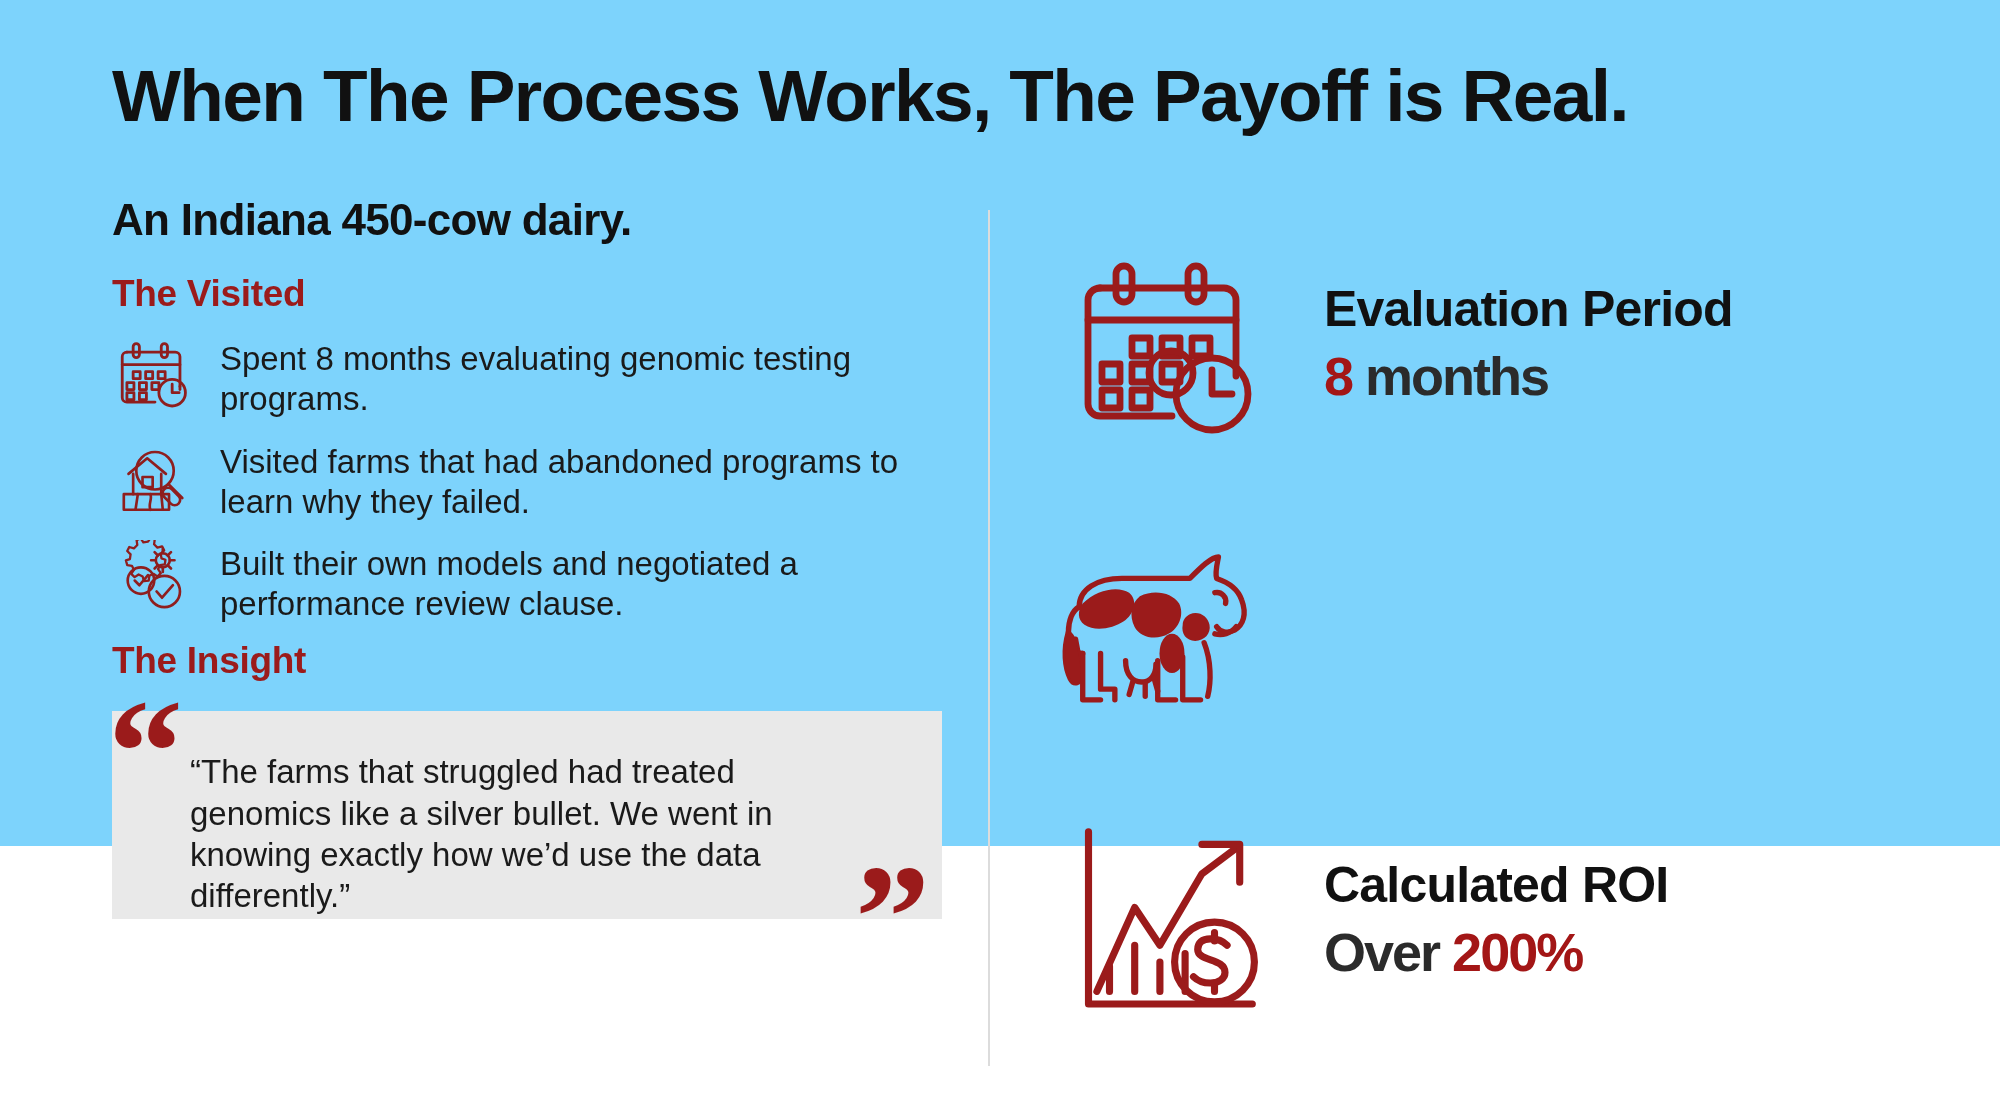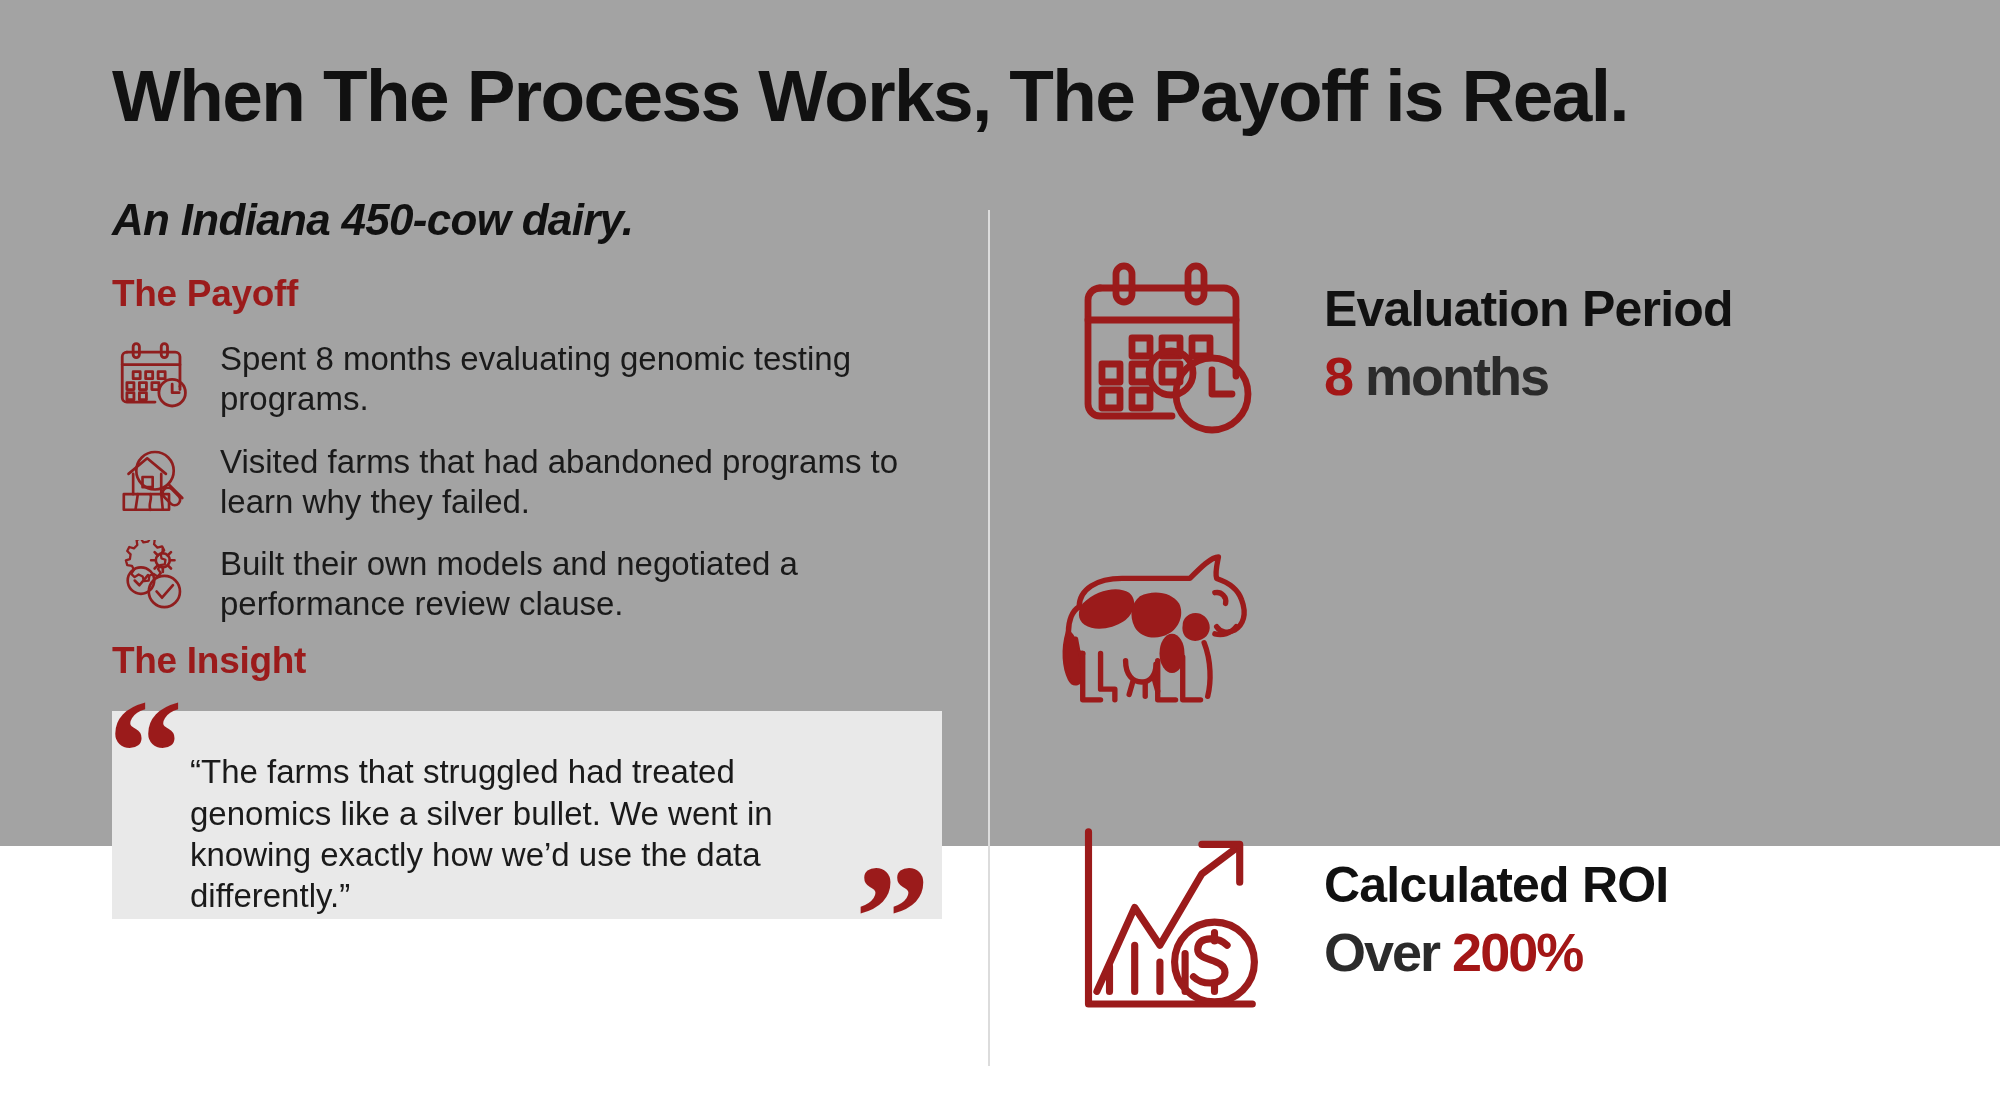--- a/index.html
+++ b/index.html
@@ -9,21 +9,21 @@
     height: 1116px;
     background: #ffffff;
     font-family: "Liberation Sans", sans-serif;
     overflow: hidden;
   }
 
   .slide {
     position: relative;
     width: 2000px;
     height: 846px;
-    background: #a3a3a3;
+    background: #7dd3fc;
   }
 
   
   .title {
     position: absolute;
     left: 112px;
     top: 58px;
     width: 1800px;
     font-size: 73px;
     font-weight: 800;
@@ -67,21 +67,20 @@
 
   
   .subtitle {
     font-size: 44px;
     font-weight: 800;
     color: #111111;
     letter-spacing: -0.7px;
     line-height: 1.1;
     margin-bottom: 30px;
     white-space: nowrap;
-    font-style: italic;
   }
 
   .section-head {
     font-size: 37px;
     font-weight: 800;
     color: #9B1B1B;
     letter-spacing: -0.3px;
     line-height: 1.1;
     margin-bottom: 18px;
   }
@@ -218,21 +217,21 @@
 <div class="slide">
 
   <div class="title">When The Process Works, The Payoff is Real.</div>
 
   <div class="columns">
 
     <div class="col-left">
 
       <div class="subtitle">An Indiana 450-cow dairy.</div>
 
-      <div class="section-head">The Payoff</div>
+      <div class="section-head">The Visited</div>
 
       <div class="bullets">
 
         <div class="bullet">
           <span class="bullet-icon">
             <svg viewBox="0 0 100 100" fill="none" stroke="#8F1E1E" stroke-width="3.6" stroke-linecap="round" stroke-linejoin="round">
               <path d="M14 22 h62 a6 6 0 0 1 6 6 v38"></path>
               <path d="M82 66 v4"></path>
               <path d="M14 22 a6 6 0 0 0 -6 6 v52 a6 6 0 0 0 6 6 h36"></path>
               <line x1="8" y1="38" x2="82" y2="38"></line>

